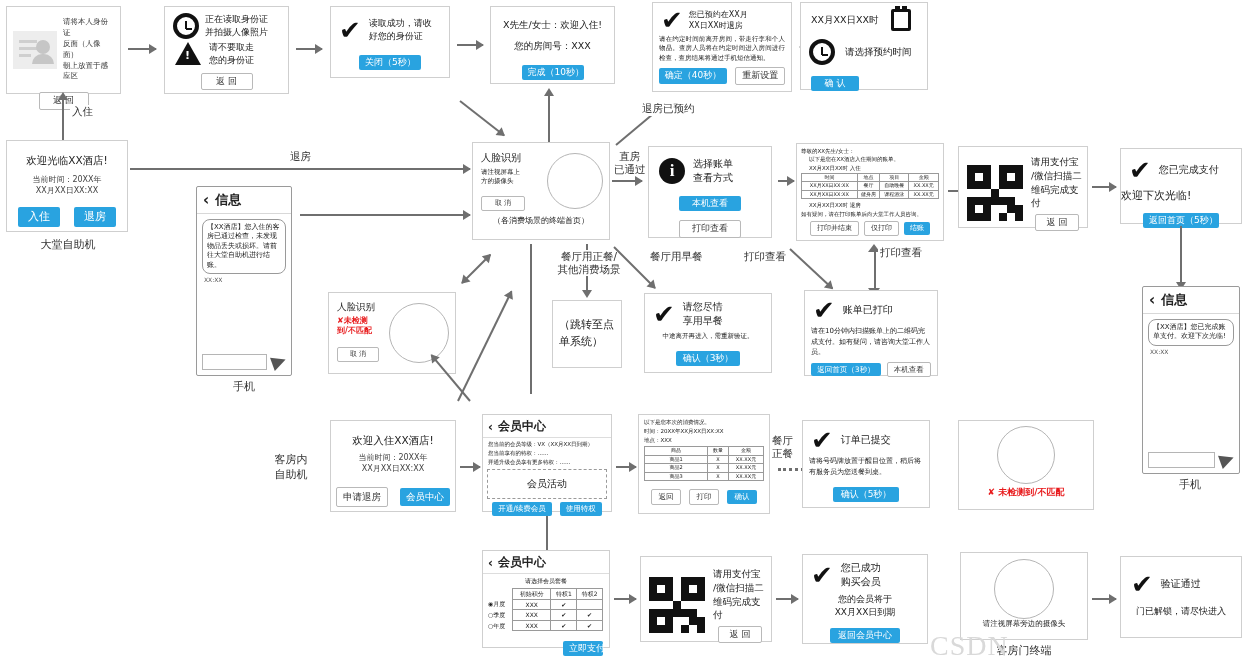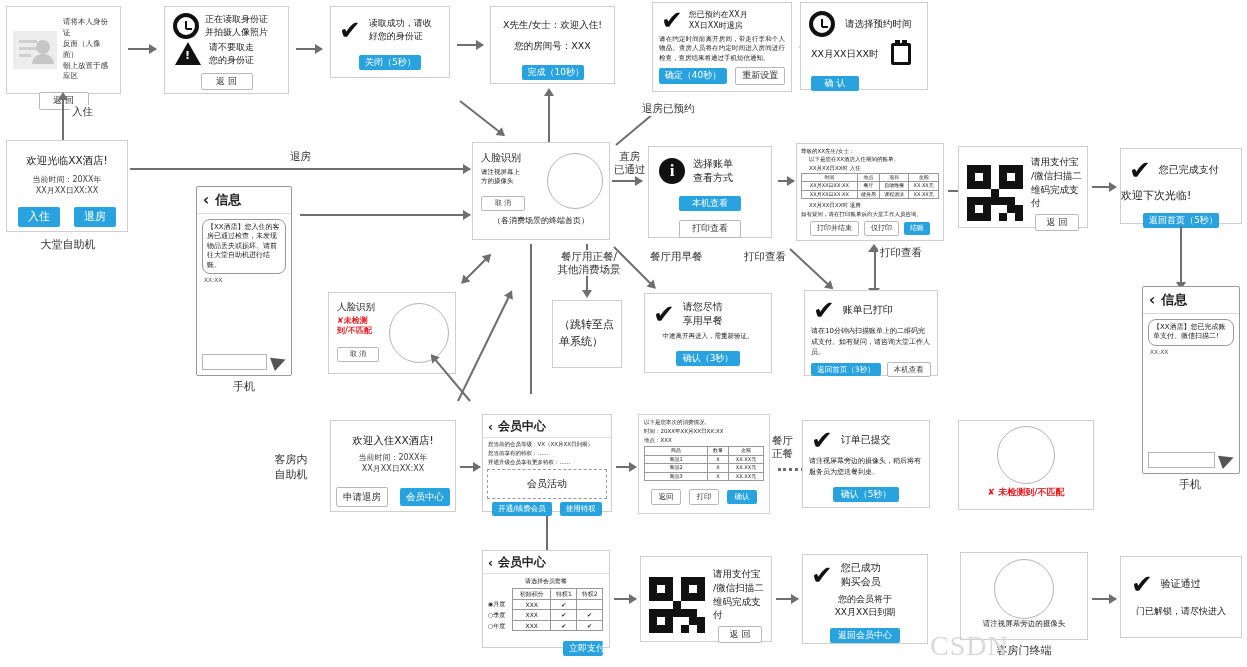--- a/index.html
+++ b/index.html
@@ -149,27 +149,27 @@
     <div style="font-size:6.5px;line-height:1.45;padding:2px 6px 0 6px;text-align:justify;">请在约定时间前离开房间，带走行李和个人物品。查房人员将在约定时间进入房间进行检查，查房结果将通过手机短信通知。</div>
     <div class="row" style="margin-top:4px;">
       <span class="btn blue">确定（40秒）</span>
       <span class="btn ghost">重新设置</span>
     </div>
   </div>
 
   <div class="arrow-h both" style="left:800px;top:46px;width:28px;"></div>
 
   <div class="screen" style="left:800px;top:2px;width:128px;height:88px;">
+    <div class="flex" style="padding:6px 4px 0 10px;gap:12px;">
+      <div style="font-size:9.5px;">XX月XX日XX时</div>
+      <div class="cal"></div>
+    </div>
     <div class="flex" style="padding:8px 4px 0 8px;gap:10px;">
       <div class="clock"></div>
       <div style="font-size:9.5px;">请选择预约时间</div>
-    </div>
-    <div class="flex" style="padding:6px 4px 0 10px;gap:12px;">
-      <div style="font-size:9.5px;">XX月XX日XX时</div>
-      <div class="cal"></div>
     </div>
     <div style="margin-top:6px;padding-left:10px;">
       <span class="btn blue" style="width:48px;">确 认</span>
     </div>
   </div>
 
   <div class="arrow-v up" style="left:62px;top:100px;height:40px;"></div>
   <div class="edgelbl" style="left:70px;top:105px;">入住</div>
 
   <div class="diag" style="left:460px;top:100px;width:56px;transform:rotate(38deg);"></div>
@@ -374,21 +374,21 @@
     </div>
   </div>
 
   <div class="arrow-v down" style="left:1180px;top:226px;height:56px;"></div>
 
   <div class="phone" style="left:1142px;top:286px;width:98px;height:188px;">
     <div class="ph-head">
       <span style="font-size:15px;">‹</span>
       <span>信息</span>
     </div>
-    <div class="bubble">【XX酒店】您已完成账单支付。微信扫描二!</div>
+    <div class="bubble">【XX酒店】您已完成账单支付。欢迎下次光临!</div>
     <div style="font-size:6px;margin-left:7px;color:#555;">XX:XX</div>
     <div style="position:absolute;bottom:5px;left:5px;right:5px;display:flex;align-items:center;gap:5px;">
       <div style="flex:1;height:14px;border:1px solid #b5b5b5;"></div>
       <div class="send"></div>
     </div>
   </div>
   <div class="lbl" style="left:1152px;top:478px;width:76px;">手机</div>
 
   <div class="plain-v" style="left:874px;top:250px;height:44px;"></div>
   <div style="position:absolute;left:868px;top:244px;width:0;height:0;border-bottom:8px solid #6f6f6f;border-left:6px solid transparent;border-right:6px solid transparent;"></div>
@@ -542,21 +542,21 @@
   <div class="edgelbl" style="left:770px;top:434px;line-height:1.25;">
     <div>餐厅</div>
     <div>正餐</div>
   </div>
 
   <div class="screen" style="left:802px;top:420px;width:128px;height:88px;">
     <div class="flex" style="padding:6px 4px 0 8px;gap:8px;">
       <div class="chk">✔</div>
       <div style="font-size:10px;">订单已提交</div>
     </div>
-    <div style="font-size:7px;line-height:1.5;padding:3px 6px 0 6px;">请注视屏幕旁边的摄像头，稍后将有服务员为您送餐到桌。</div>
+    <div style="font-size:7px;line-height:1.5;padding:3px 6px 0 6px;">请将号码牌放置于醒目位置，稍后将有服务员为您送餐到桌。</div>
     <div style="text-align:center;margin-top:5px;">
       <span class="btn blue" style="width:66px;">确认（5秒）</span>
     </div>
   </div>
 
   <div class="screen" style="left:958px;top:420px;width:136px;height:90px;">
     <div style="display:flex;justify-content:center;margin-top:5px;">
       <div class="circle" style="width:56px;height:56px;"></div>
     </div>
     <div class="red" style="text-align:center;margin-top:3px;font-size:9px;">

